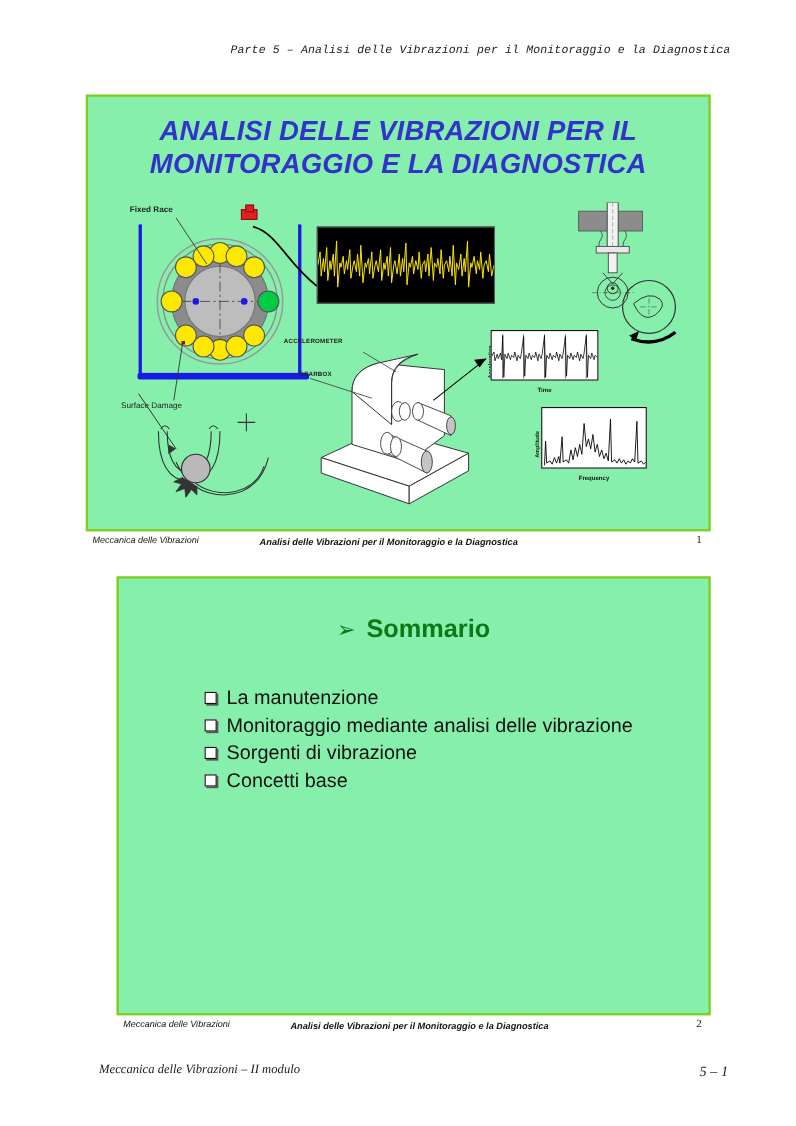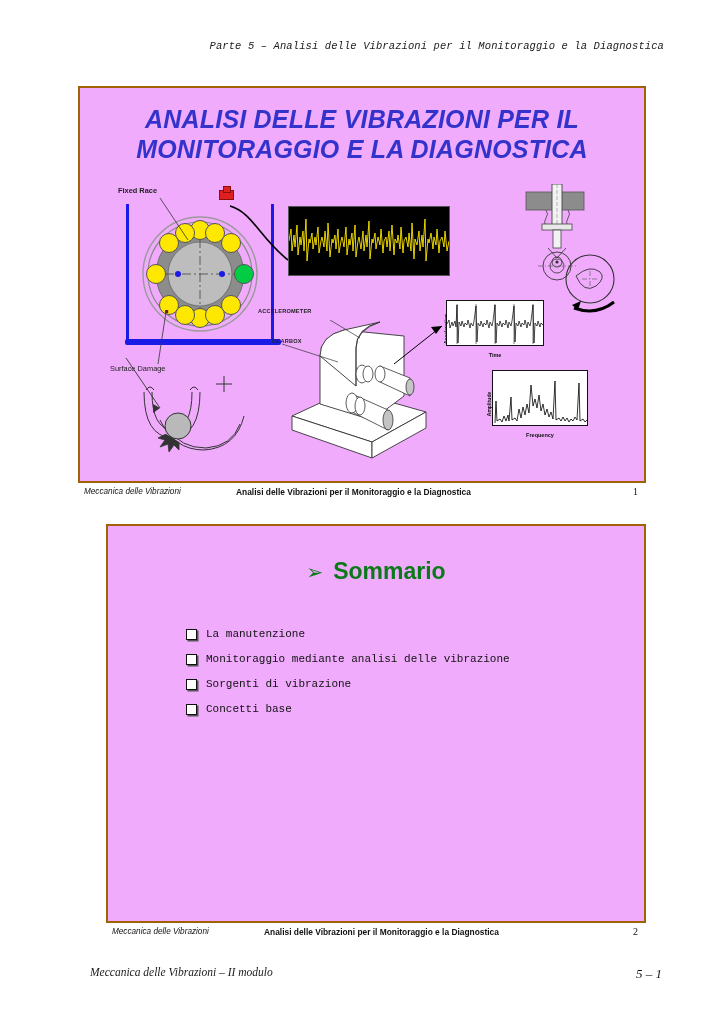--- a/index.html
+++ b/index.html
@@ -46,24 +46,24 @@
 
   
   .slide {
     position: absolute;
     left: 78px;
     width: 568px;
     background: #ffffff;
     box-sizing: border-box;
   }
   .slide-frame {
-    border: 2px solid #a16207;
+    border: 2px solid #84cc16;
     box-sizing: border-box;
     position: relative;
-    background: #f0abfc;
+    background: #86efac;
   }
   #slide1 { top: 86px; }
   #slide1 .slide-frame { height: 397px; }
   #slide2 { top: 524px; padding-left: 28px; }
   #slide2 .slide-frame { height: 399px; }
 
   .slide-footer {
     position: relative;
     height: 20px;
     margin-top: 1px;
@@ -71,20 +71,21 @@
     color: #111;
   }
   .sf-left {
     position: absolute; left: 6px; top: 3px;
     font-style: italic;
     font-family: "Liberation Sans", sans-serif;
     font-size: 8.2px;
   }
   .sf-center {
     position: absolute; left: 158px; top: 3px;
+    font-style: italic;
     font-weight: bold;
     font-size: 8.4px;
   }
   .sf-right {
     position: absolute; right: 8px; top: 2px;
     font-size: 10px;
     font-family: "Liberation Serif", serif;
   }
 
   
@@ -222,25 +223,25 @@
     position: absolute;
     top: 96px;
     left: 78px;
     list-style: none;
     margin: 0;
     padding: 0;
   }
   .s2-list li {
     display: flex;
     align-items: flex-start;
-    font-size: 11px;
+    font-size: 18px;
     color: #111;
     line-height: 24px;
     margin-bottom: 1px;
-    font-family: Liberation Mono, monospace;
+    font-family: Liberation Sans, sans-serif;
   }
   .s2-list .box {
     display: inline-block;
     width: 9px; height: 9px;
     border: 1.5px solid #111;
     margin-right: 9px;
     margin-top: 7px;
     flex: 0 0 auto;
     box-shadow: 1.5px 1.5px 0 #555;
     background: #fff;

